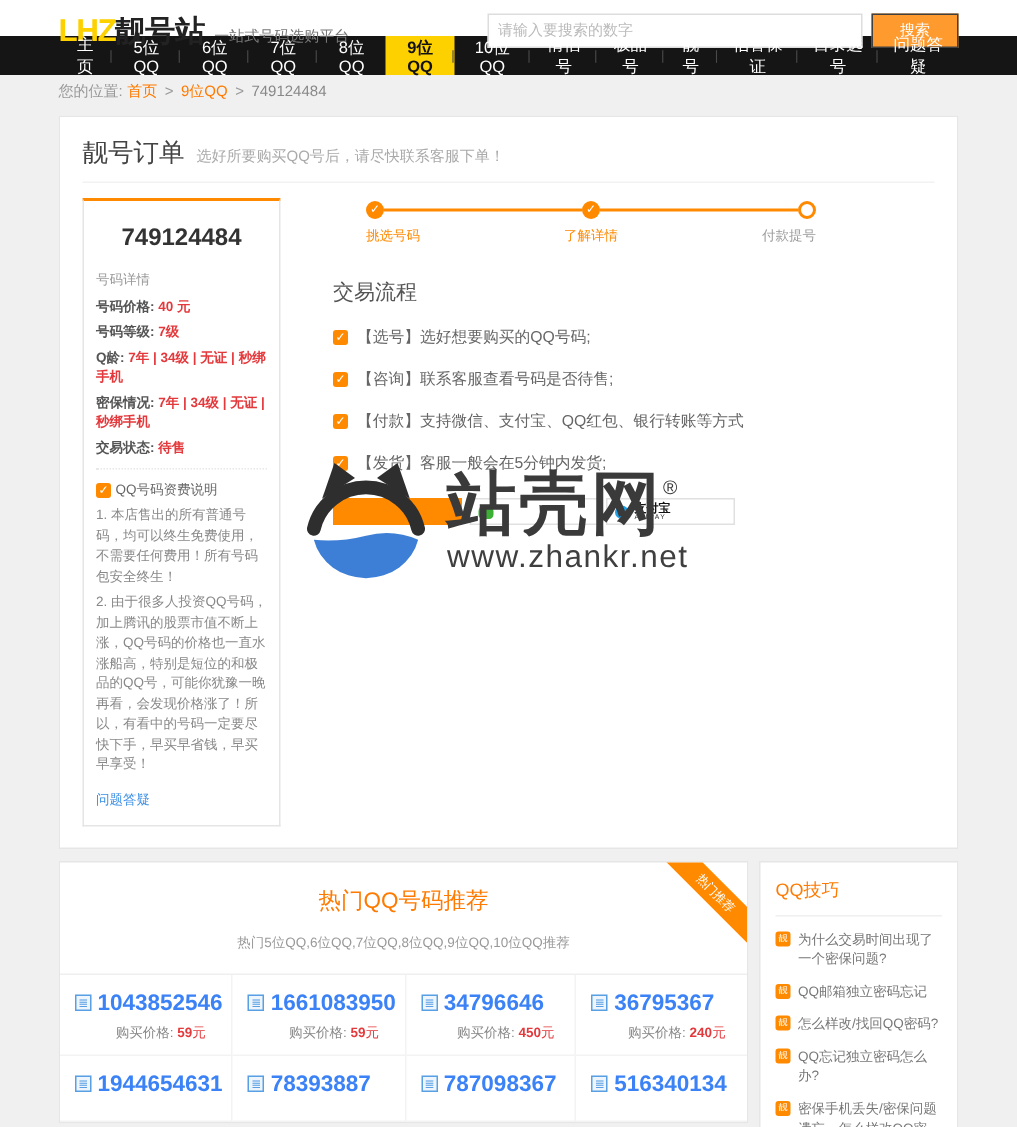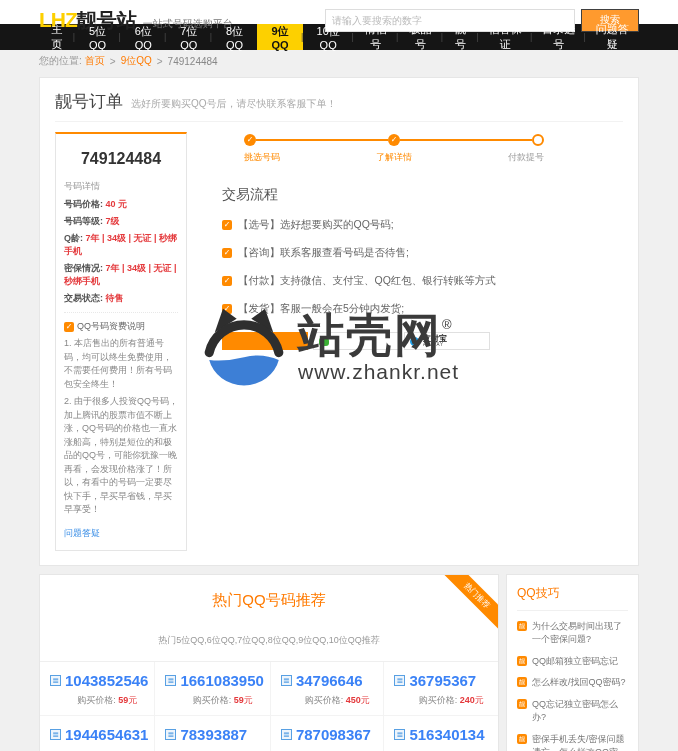--- a/index.html
+++ b/index.html
@@ -84,21 +84,21 @@
   .wm-url { font-size:21px; color:#3f3f3f; margin-top:2px; letter-spacing:1px; }
 
   
   .lower { display:flex; margin-top:8px; gap:7px; align-items:flex-start; }
   .col-left { width:460px; }
   .col-right { width:133px; }
 
   .hot-card { position:relative; overflow:hidden; }
   .hot-head { text-align:center; padding:16px 10px 14px; border-bottom:1px solid #efefef; }
   .hot-title { font-size:15px; color:#ff7a00; font-weight:normal; }
-  .hot-sub { font-size:9px; color:#999; margin-top:24px; }
+  .hot-sub { font-size:9px; color:#999; margin-top:12px; }
   .ribbon { position:absolute; top:12px; right:-27px; transform:rotate(45deg); background:#ff8a00; color:#fff; font-size:8px; width:96px; text-align:center; padding:3px 0; }
   .hot-grid { display:grid; grid-template-columns:repeat(4,1fr); }
   .hot-cell { padding:10px 6px 8px 10px; border-right:1px solid #f3f3f3; border-bottom:1px solid #f3f3f3; min-height:44px; }
   .hot-cell:nth-child(4n) { border-right:none; }
   .hot-num-row { display:flex; align-items:center; gap:4px; cursor:pointer; }
   .num-icon { width:11px; height:11px; border:1px solid #58a0e3; color:#58a0e3; font-size:8px; line-height:10px; text-align:center; flex:0 0 auto; background:#eef5fc; }
   .hot-num { font-size:15px; font-weight:bold; color:#3b82f6; }
   .hot-price { font-size:9px; color:#888; margin-top:5px; padding-left:16px;text-align:center; }
   .hot-price b { color:#e4393c; }
   .hot-price .unit { color:#e4393c; }

